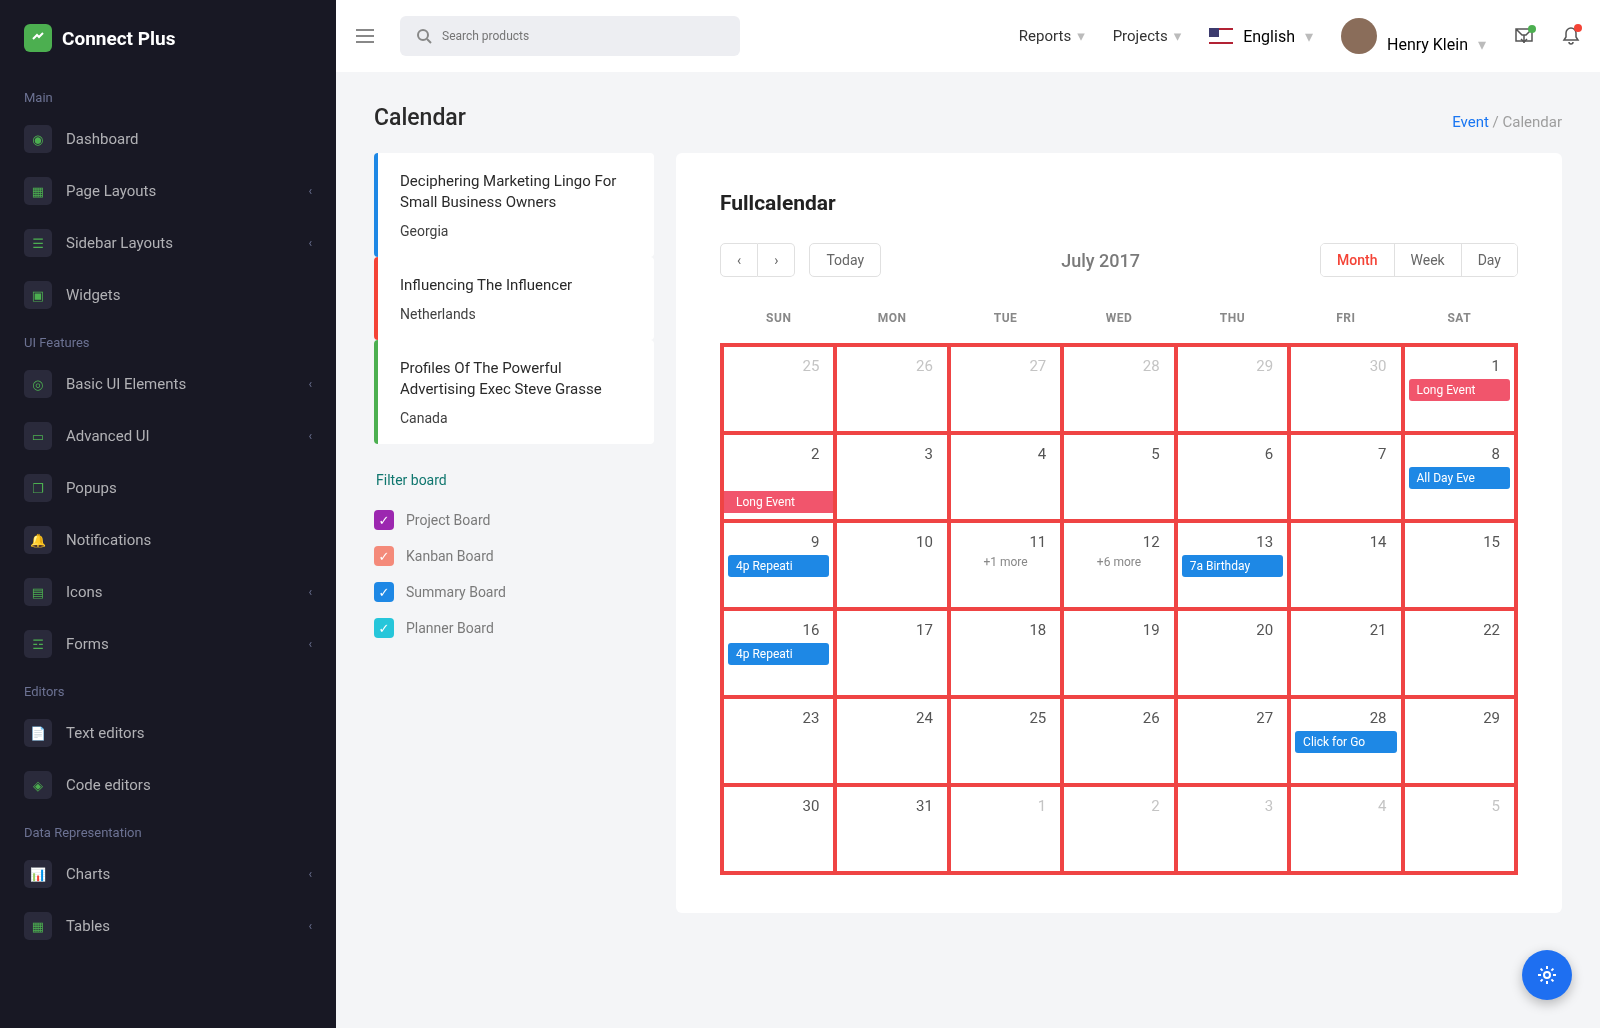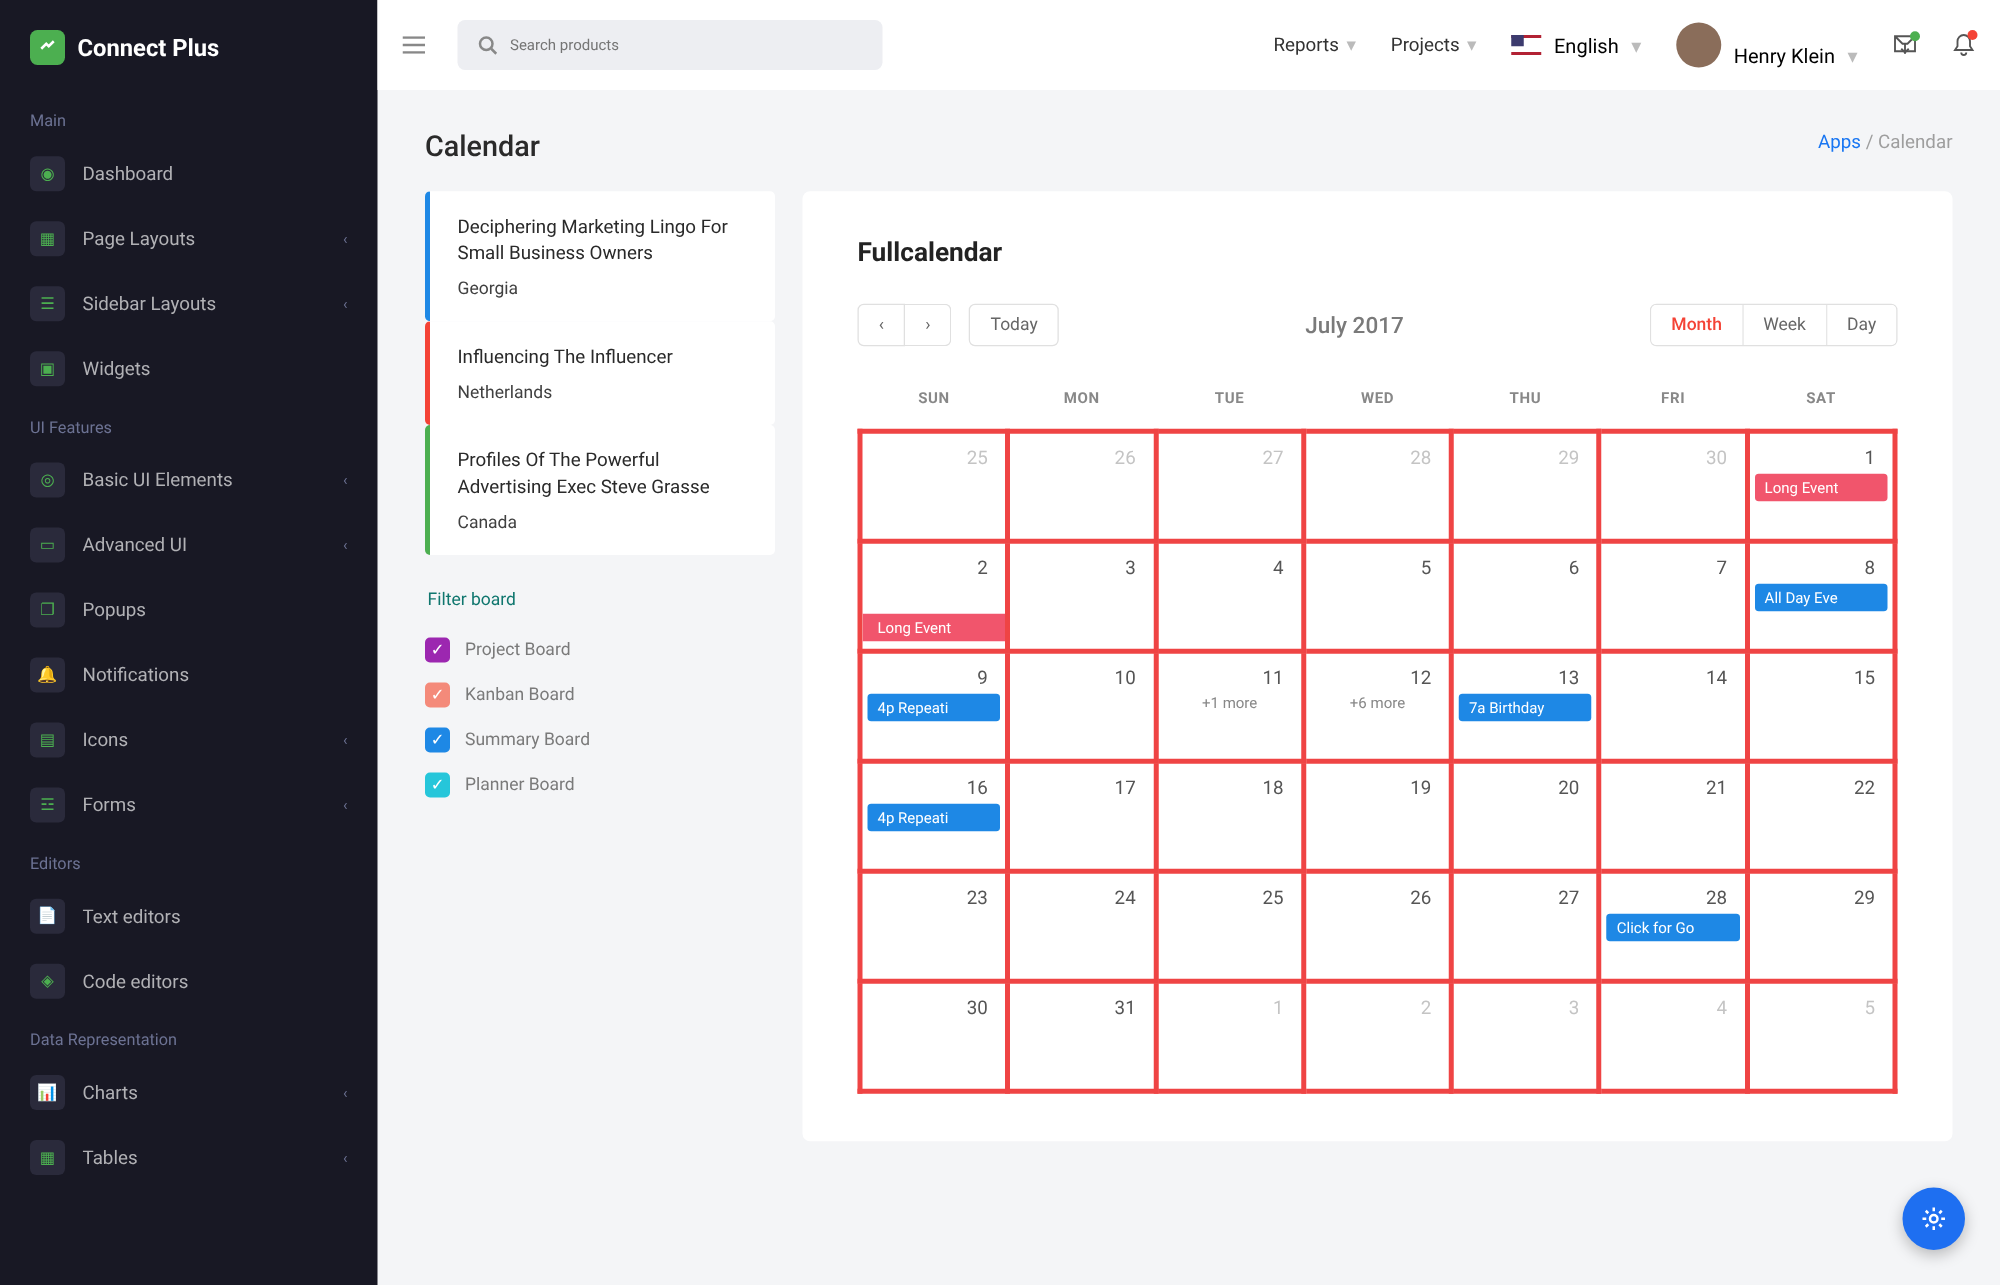--- a/index.html
+++ b/index.html
@@ -1,17 +1,17 @@
 <!DOCTYPE html>
 <html><head>
 <meta charset="utf-8">
 <style>
 * { margin:0; padding:0; box-sizing:border-box; font-family:-apple-system,BlinkMacSystemFont,"Segoe UI",Roboto,sans-serif; }
 body { background:#f4f5f7; width:1600px; height:1028px; overflow:hidden; display:flex; }
-.sidebar { width:302px; background:#181824; color:#fff; padding:24px 0; overflow-y:auto; }
+.sidebar { width:336px; background:#181824; color:#fff; padding:24px 0; overflow-y:auto; }
 .brand { display:flex; align-items:center; padding:0 24px 24px; gap:10px; }
 .brand-icon { width:28px; height:28px; background:#4caf50; border-radius:6px; display:flex; align-items:center; justify-content:center; }
 .brand-name { font-weight:700; font-size:19px; }
 .nav-section-title { padding:14px 24px 8px; font-size:13px; color:#6c7293; }
 .nav-item { display:flex; align-items:center; padding:12px 24px; gap:14px; cursor:pointer; color:#b1b1b5; font-size:15px; position:relative; }
 .nav-icon { width:28px; height:28px; background:#2a2a3b; border-radius:5px; display:flex; align-items:center; justify-content:center; font-size:13px; color:#4caf50; }
 .nav-item .chev { position:absolute; right:24px; color:#6c7293; font-size:12px; }
 .main { flex:1; display:flex; flex-direction:column; }
 .topbar { height:72px; background:#fff; display:flex; align-items:center; padding:0 20px; gap:24px; }
 .hamburger { width:20px; color:#888; cursor:pointer; }
@@ -21,21 +21,21 @@
 .tb-link { color:#333; font-size:15px; display:flex; align-items:center; gap:6px; cursor:pointer; }
 .lang { display:flex; align-items:center; gap:10px; cursor:pointer; }
 .flag { width:24px; height:16px; background:linear-gradient(#b22234 0 15%,#fff 15% 85%,#b22234 85%); position:relative; }
 .flag::before { content:''; position:absolute; left:0; top:0; width:10px; height:9px; background:#3c3b6e; }
 .user { display:flex; align-items:flex-end; gap:10px; cursor:pointer; }
 .avatar { width:36px; height:36px; border-radius:50%; background:#8a6d5a; }
 .icon-btn { position:relative; cursor:pointer; color:#555; }
 .dot { position:absolute; top:-2px; right:-2px; width:8px; height:8px; border-radius:50%; }
 .dot.green { background:#4caf50; } .dot.red { background:#f44336; }
 .content { padding:32px 38px; display:flex; gap:22px; flex-direction:column; }
-.page-head { display:flex; align-items:flex-start; justify-content:space-between; }
+.page-head { display:flex; align-items:flex-end; justify-content:space-between; }
 .page-title { font-size:23px; font-weight:500; color:#2a2a2a; }
 .breadcrumb { font-size:15px; color:#9e9e9e; }
 .breadcrumb a { color:#1976f2; text-decoration:none; }
 .body-row { display:flex; gap:22px; }
 .side-panel { width:280px; display:flex; flex-direction:column; gap:10px; }
 .event-card { background:#fff; border-radius:4px; padding:18px 20px 18px 22px; border-left:4px solid; }
 .event-card.blue { border-color:#1e88e5; } .event-card.red { border-color:#f44336; } .event-card.green { border-color:#4caf50; }
 .ec-title { font-size:15px; color:#2a2a2a; line-height:1.4; margin-bottom:10px; }
 .ec-loc { font-size:14px; color:#404040; }
 .filter-title { font-size:14px; color:#0f766e; margin:18px 0 12px 2px; }
@@ -207,21 +207,21 @@
           </svg>
         <span class="dot red"></span>
       </div>
     </div>
   </div>
 
   <div class="content">
     <div class="page-head">
       <div class="page-title">Calendar</div>
       <div class="breadcrumb">
-        <a href="#">Apps</a>
+        <a href="#">Event</a>
         <span> / </span>
         <span>Calendar</span>
       </div>
     </div>
 
     <div class="body-row">
       <div class="side-panel">
         <div id="events-list">
             <div class="event-card blue">
     <div class="ec-title">Deciphering Marketing Lingo For Small Business Owners</div>

